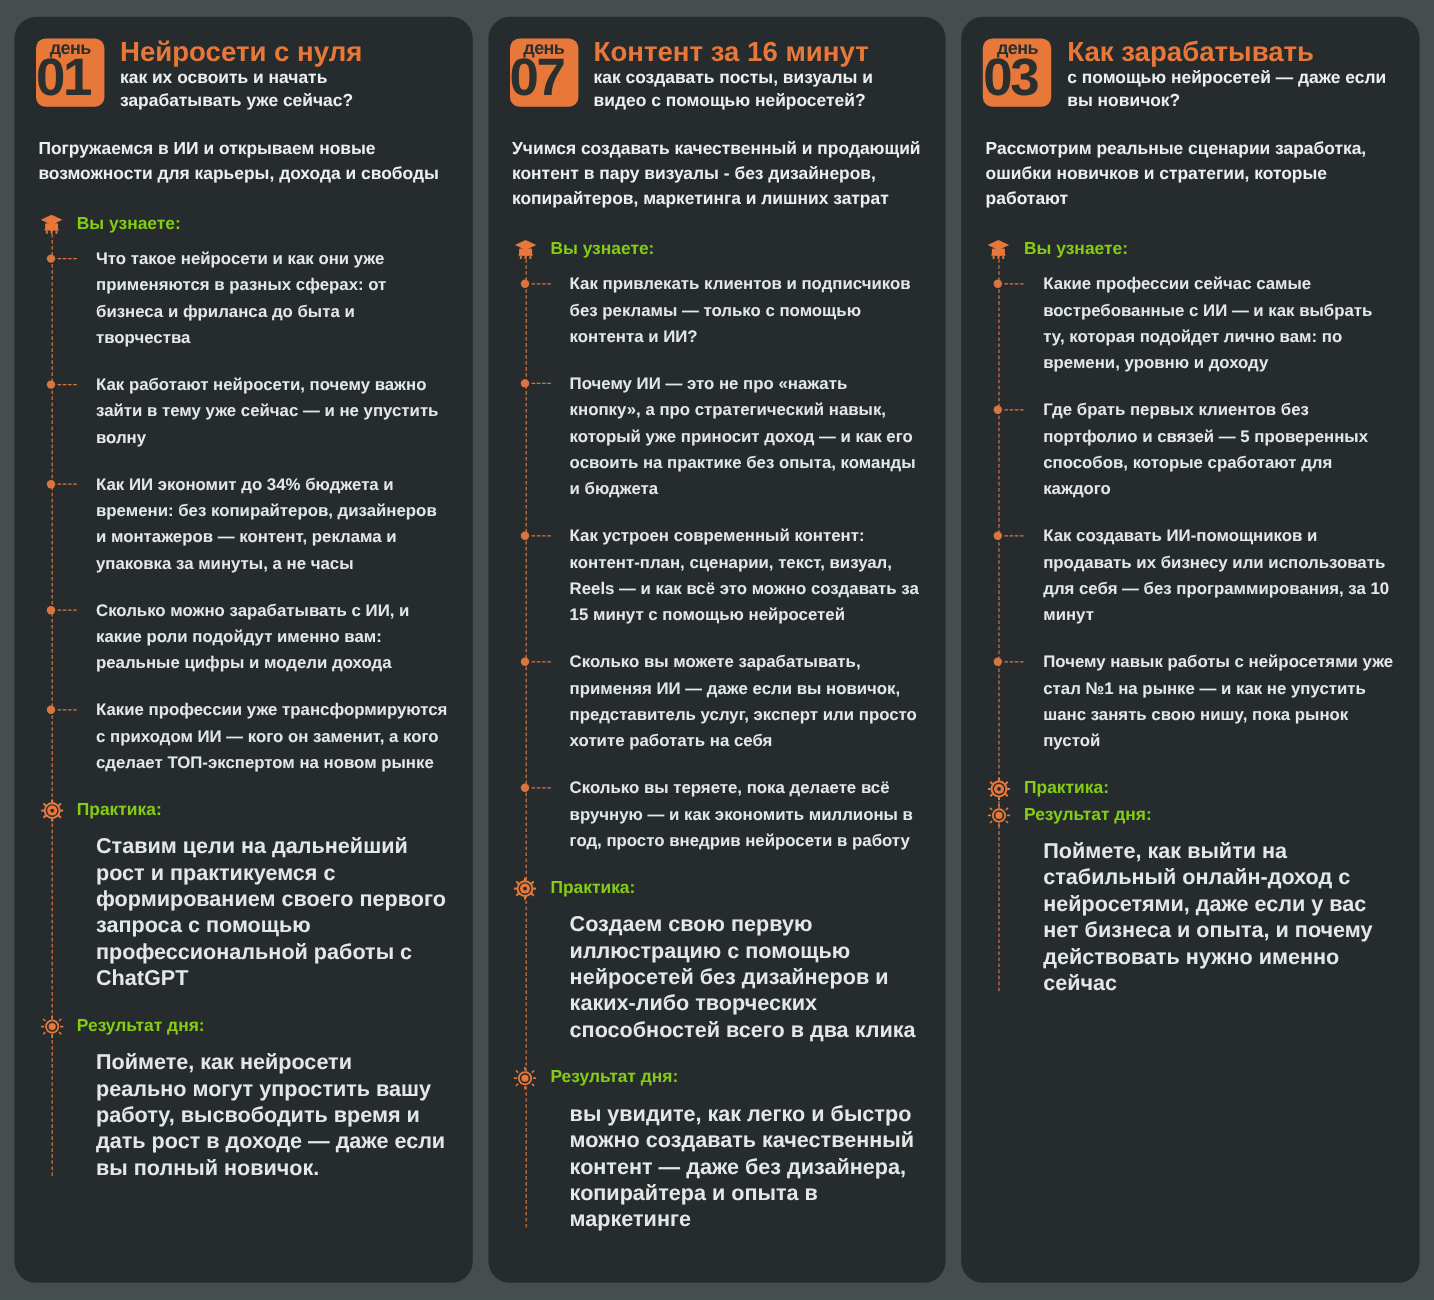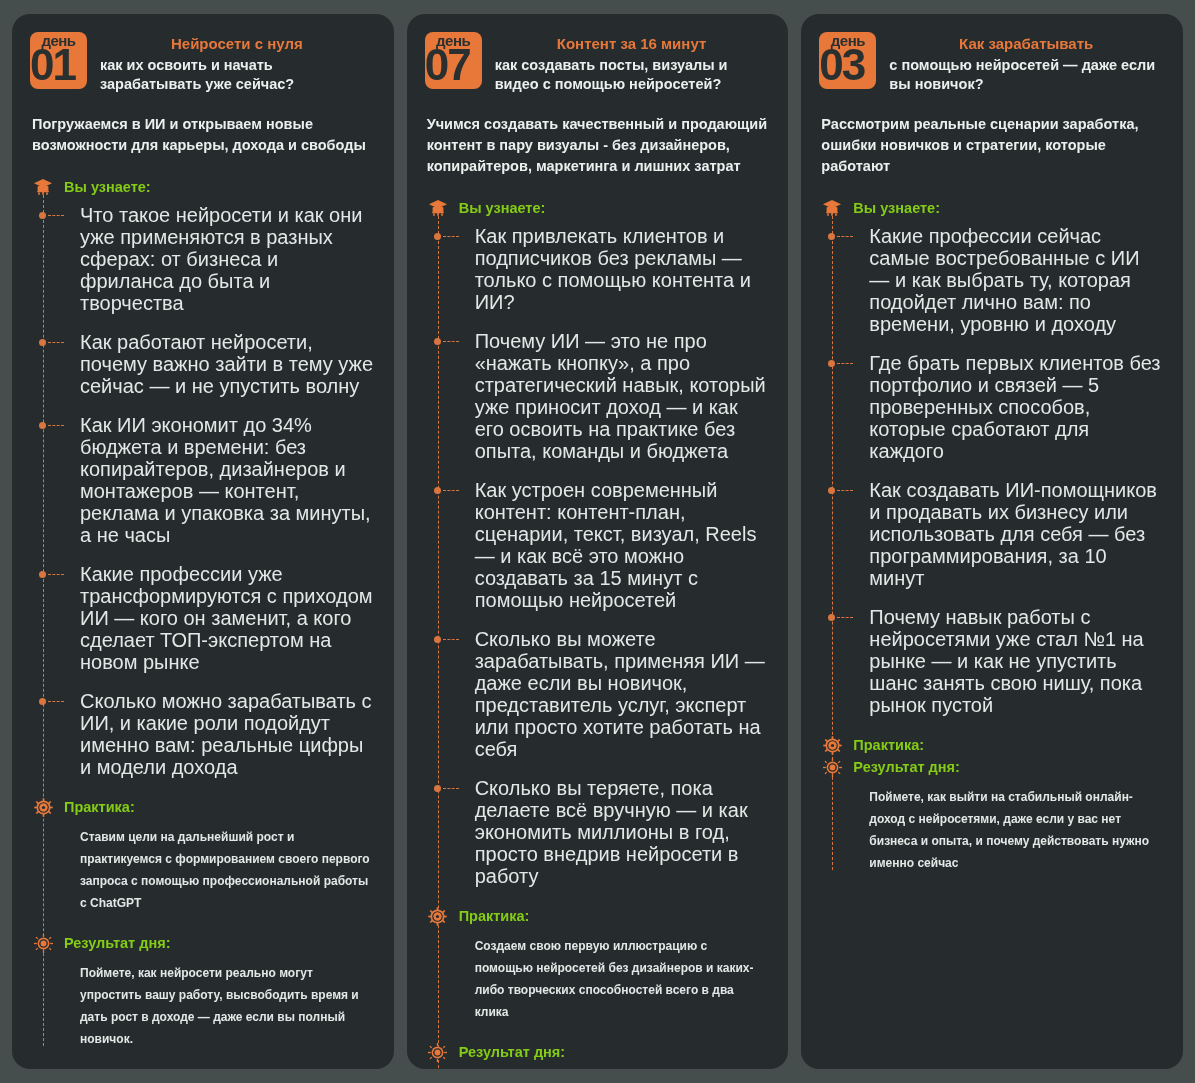--- a/index.html
+++ b/index.html
@@ -69,25 +69,24 @@
     font-weight: 700;
     letter-spacing: -2px;
     color: #2a2f30;
     line-height: 48px;
   }
 
   .head-text { padding-top: 1px; min-width: 0; }
 
   .card-title {
     color: #e8783a;
-    font-size: 15px;
+    font-size: 23px;
     font-weight: 700;
     line-height: 21px;
     margin-bottom: 2px;
-    text-align: center;
   }
   .card-subtitle {
     color: #ecefee;
     font-size: 14.5px;
     font-weight: 700;
     line-height: 19px;
   }
 
   .card-lead {
     color: #ecefee;
@@ -162,32 +161,32 @@
   .bullet::after {  
     content: "";
     position: absolute;
     left: -8px;
     top: 11px;
     width: 16px;
     border-top: 1.5px dashed #d9763f;
   }
   .bullet-text {
     color: #e3e7e6;
-    font-size: 20px;
-    font-weight: 400;
+    font-size: 14px;
+    font-weight: 700;
     line-height: 22px;
   }
 
   .section-body {
     padding-left: 24px;
     margin: 8px 0 18px 0;
   }
   .section-body-text {
     color: #e3e7e6;
-    font-size: 12px;
+    font-size: 18px;
     font-weight: 700;
     line-height: 22px;
   }
   .section-block:last-child .section-body { margin-bottom: 0; }
 </style>
 </head>
 <body>
 
 <div class="board">
 
@@ -224,24 +223,24 @@
           <div class="bullet">
               <div class="bullet-text">Что такое нейросети и как они уже применяются в разных сферах: от бизнеса и фриланса до быта и творчества</div>
             </div>
           <div class="bullet">
               <div class="bullet-text">Как работают нейросети, почему важно зайти в тему уже сейчас — и не упустить волну</div>
             </div>
           <div class="bullet">
               <div class="bullet-text">Как ИИ экономит до 34% бюджета и времени: без копирайтеров, дизайнеров и монтажеров — контент, реклама и упаковка за минуты, а не часы</div>
             </div>
           <div class="bullet">
+              <div class="bullet-text">Сколько можно зарабатывать с ИИ, и какие роли подойдут именно вам: реальные цифры и модели дохода</div>
+            </div>
+          <div class="bullet">
               <div class="bullet-text">Какие профессии уже трансформируются с приходом ИИ — кого он заменит, а кого сделает ТОП-экспертом на новом рынке</div>
-            </div>
-          <div class="bullet">
-              <div class="bullet-text">Сколько можно зарабатывать с ИИ, и какие роли подойдут именно вам: реальные цифры и модели дохода</div>
             </div>
         </div>
       </div>
 
       <div class="section-block" style="margin-top:18px">
         <div class="section-head">
           <span class="sec-icon">
             <svg width="19" height="19" viewBox="0 0 20 20">
                 <g fill="#e8783a">
                   <circle cx="10" cy="10" r="7.4"></circle>

